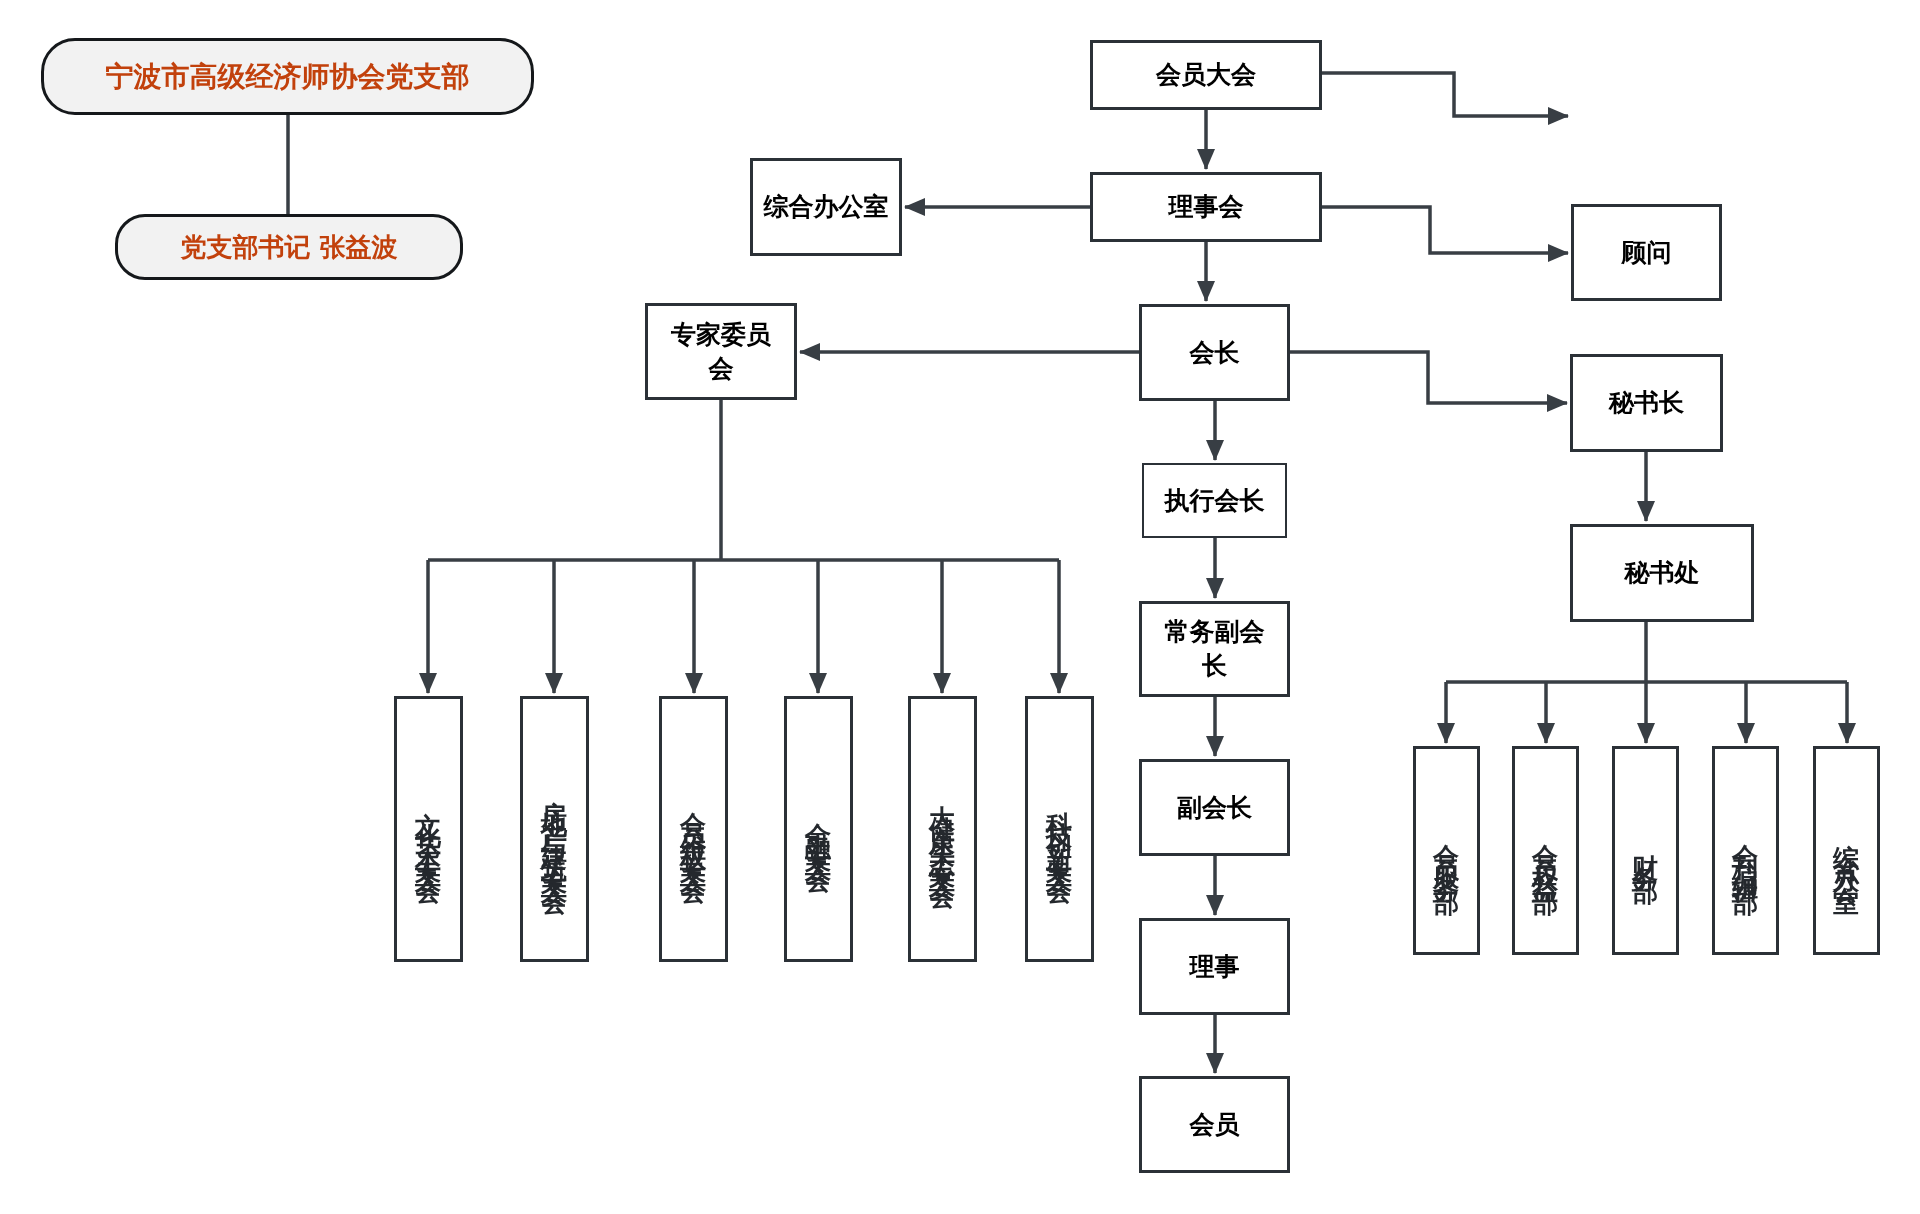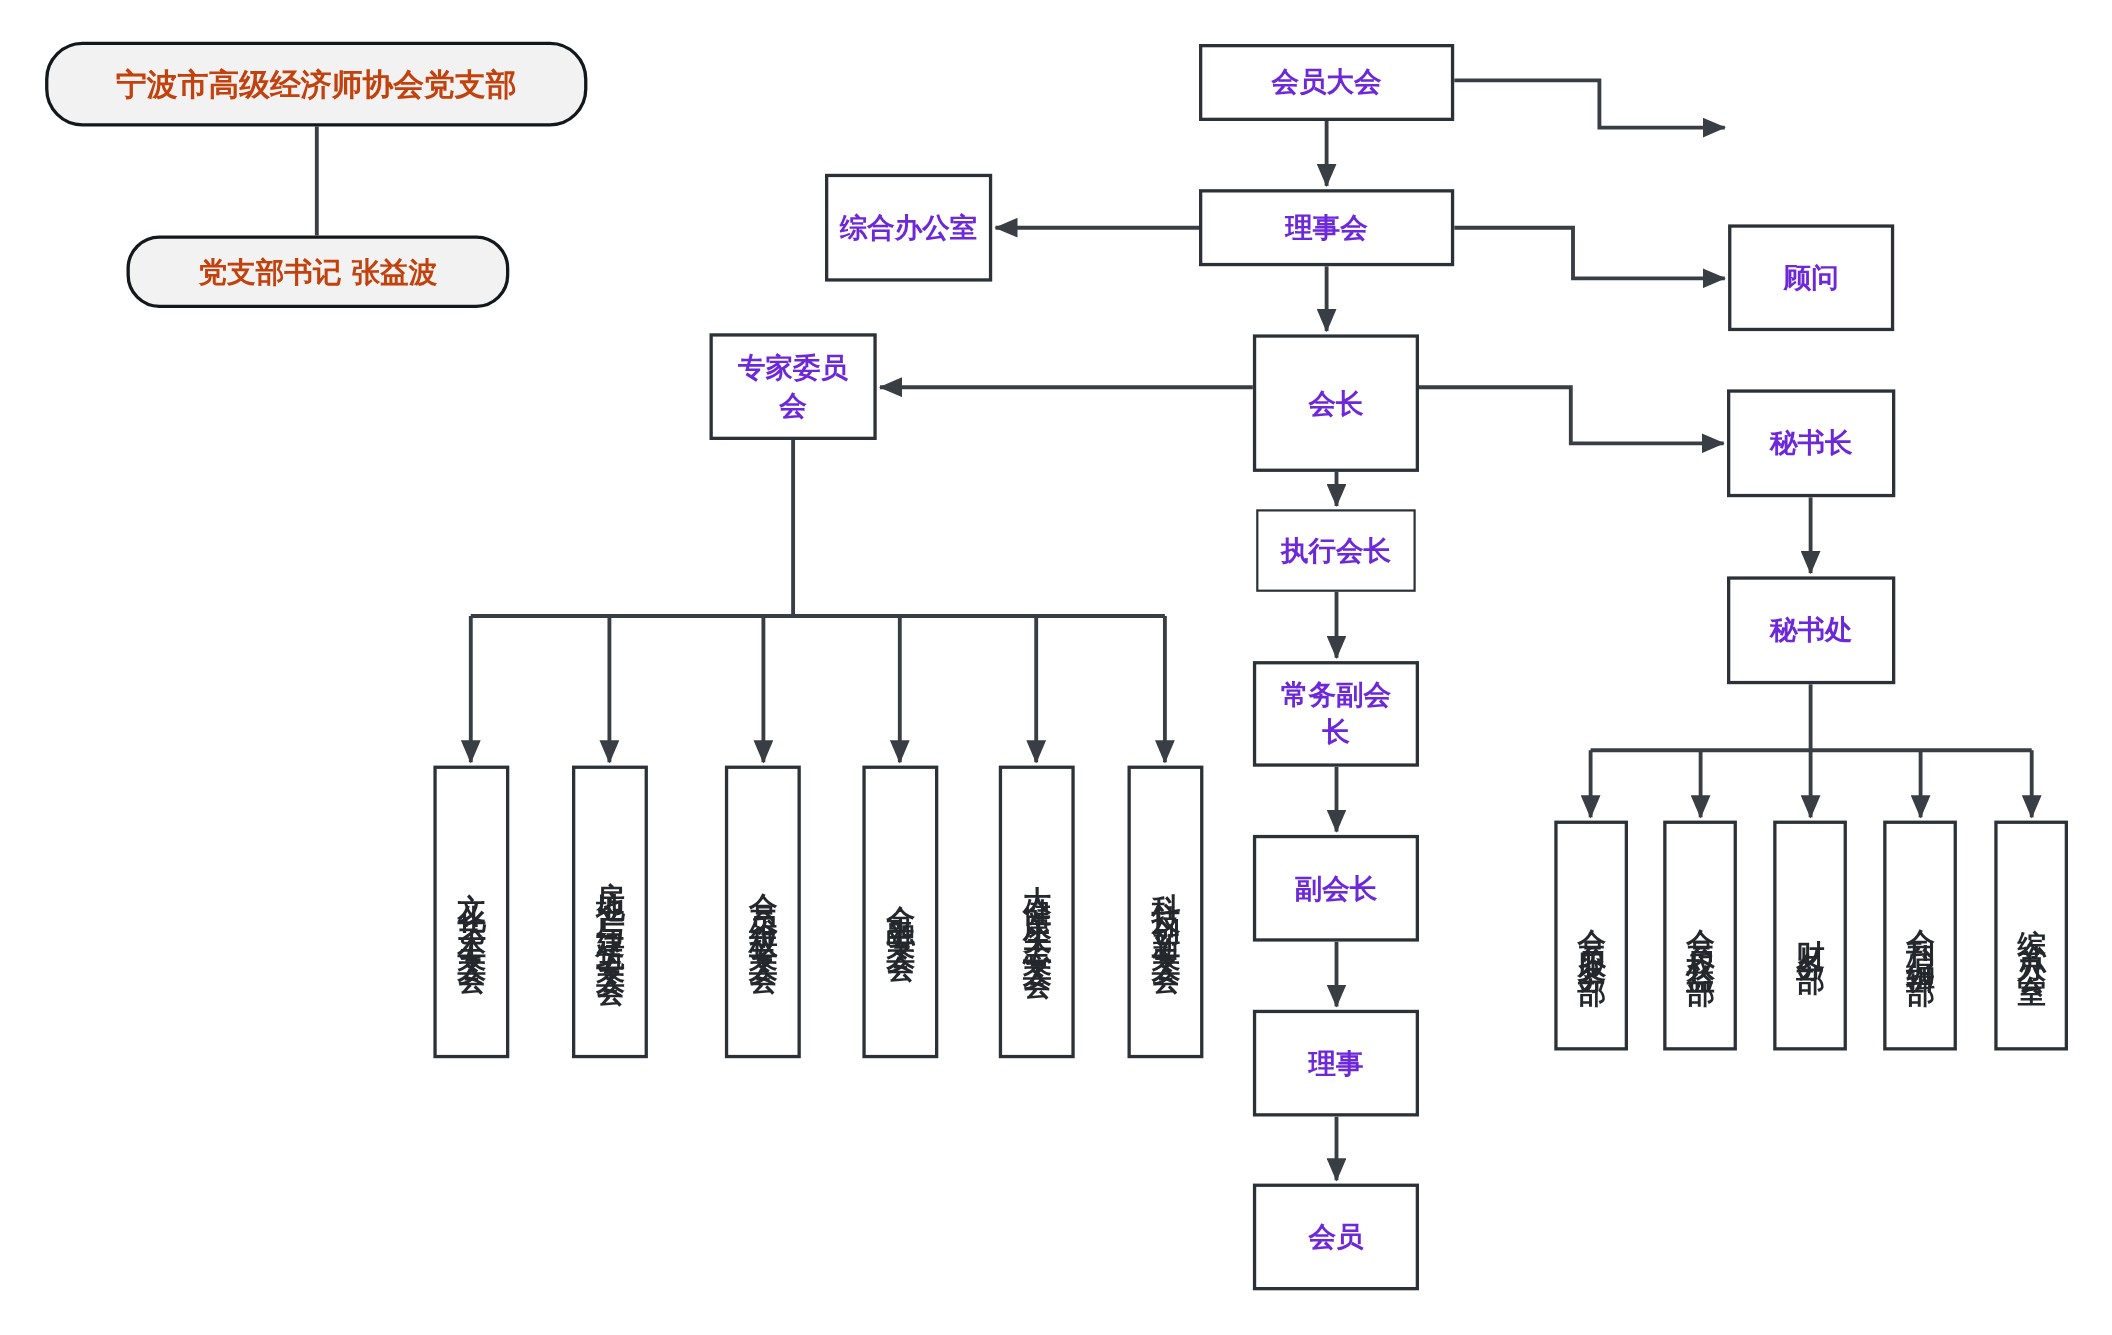--- a/index.html
+++ b/index.html
@@ -3,21 +3,21 @@
 <meta charset="utf-8">
 <style>
   html,body{margin:0;padding:0;background:#ffffff;}
   .canvas{
     position:relative;width:1920px;height:1214px;background:#ffffff;
     font-family:"DejaVu Sans",sans-serif;overflow:hidden;
   }
   .wires{position:absolute;left:0;top:0;width:1920px;height:1214px;}
   .node{
     position:absolute;box-sizing:border-box;background:#ffffff;
-    border:3px solid #2b3137;color:#6d28d9;font-weight:700;
+    border:3px solid #2b3137;color:#000000;font-weight:700;
     display:flex;align-items:center;justify-content:center;
     text-align:center;font-size:25px;line-height:1.35;
   }
   .node.thin{border-width:2px;}
   .node.wrap{padding:0 20px;}
   .vnode{
     position:absolute;box-sizing:border-box;background:#ffffff;
     border:3px solid #2b3137;color:#24282d;font-weight:700;
     display:flex;align-items:center;justify-content:center;font-size:26px;
   }
@@ -93,24 +93,24 @@
     </g>
   </svg>
 
   <div class="rnode big" style="left:41px;top:38px;width:493px;height:77px;">宁波市高级经济师协会党支部</div>
   <div class="rnode small" style="left:115px;top:214px;width:348px;height:66px;">党支部书记 张益波</div>
 
   <div class="node" style="left:1090px;top:40px;width:232px;height:70px;">会员大会</div>
   <div class="node" style="left:1090px;top:172px;width:232px;height:70px;">理事会</div>
   <div class="node" style="left:750px;top:158px;width:152px;height:98px;">综合办公室</div>
   <div class="node" style="left:1571px;top:204px;width:151px;height:97px;">顾问</div>
-  <div class="node" style="left:1139px;top:304px;width:151px;height:125px;">会长</div>
+  <div class="node" style="left:1139px;top:304px;width:151px;height:97px;">会长</div>
   <div class="node wrap" style="left:645px;top:303px;width:152px;height:97px;">专家委员会</div>
   <div class="node" style="left:1570px;top:354px;width:153px;height:98px;">秘书长</div>
-  <div class="node" style="left:1570px;top:524px;width:153px;height:98px;">秘书处</div>
+  <div class="node" style="left:1570px;top:524px;width:184px;height:98px;">秘书处</div>
   <div class="node thin" style="left:1142px;top:463px;width:145px;height:75px;">执行会长</div>
   <div class="node wrap" style="left:1139px;top:601px;width:151px;height:96px;">常务副会长</div>
   <div class="node" style="left:1139px;top:759px;width:151px;height:97px;">副会长</div>
   <div class="node" style="left:1139px;top:918px;width:151px;height:97px;">理事</div>
   <div class="node" style="left:1139px;top:1076px;width:151px;height:97px;">会员</div>
 
   <div class="vnode" style="left:394px;top:696px;width:69px;height:266px;">
     <span class="vtxt">文化艺术专委会</span>
   </div>
   <div class="vnode" style="left:520px;top:696px;width:69px;height:266px;">

